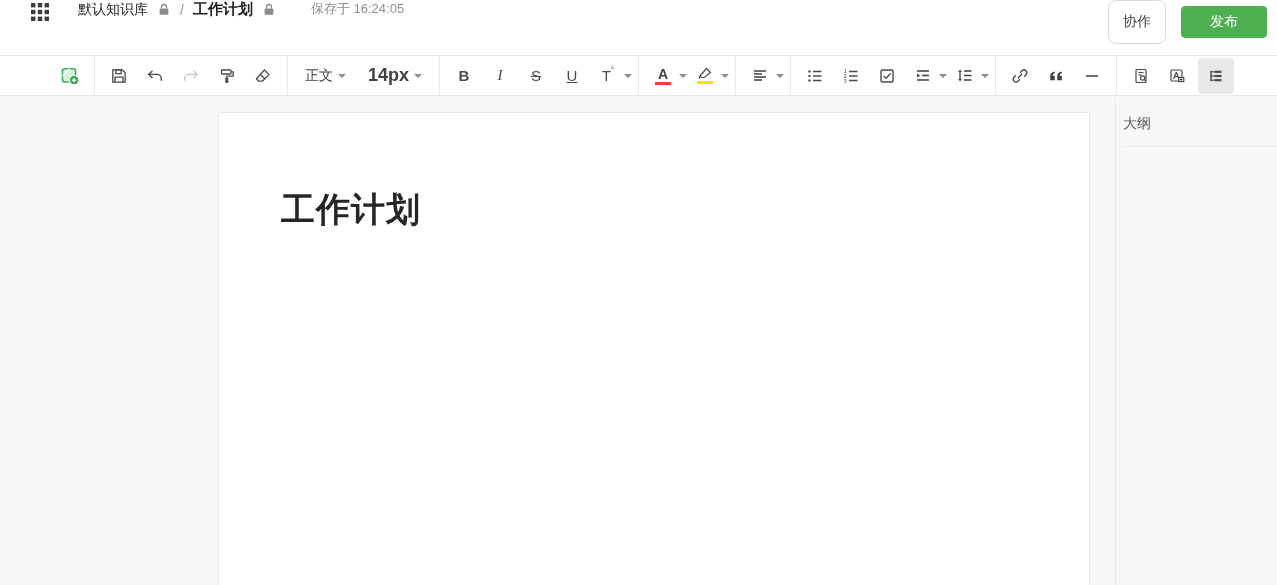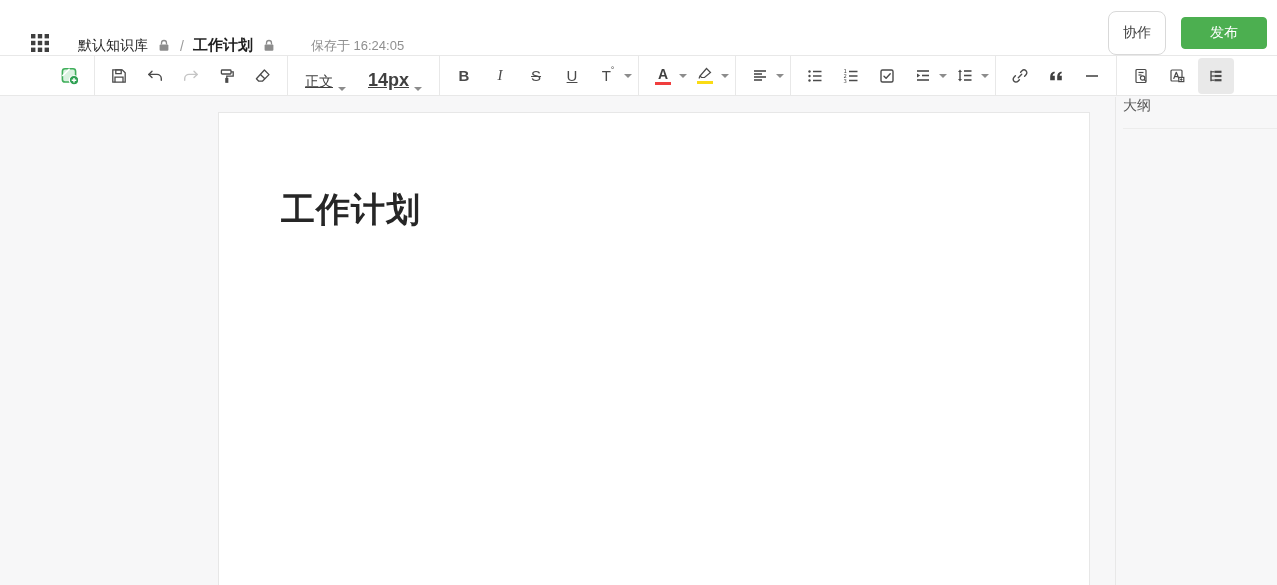--- a/index.html
+++ b/index.html
@@ -9,21 +9,21 @@
     font-family: "Liberation Sans", "DejaVu Sans", sans-serif;
     background: #f7f7f8;
     color: #404040;
   }
   svg { display: block; }
 
   
   .topbar {
     position: absolute; top: 0; left: 0; width: 1277px; height: 56px;
     background: #fff; border-bottom: 1px solid #e8e8e8;
-    display: flex; align-items: flex-end; padding: 0 10px 0 28px;
+    display: flex; align-items: flex-start; padding: 0 10px 0 28px;
   }
   .apps-btn { width: 24px; height: 24px; display: flex; align-items: center; justify-content: center; cursor: pointer; }
   .breadcrumb { display: flex; align-items: center; margin-left: 26px; gap: 9px; }
   .crumb-kb { font-size: 14px; color: #262626; cursor: pointer; }
   .crumb-sep { font-size: 14px; color: #9b9b9b; }
   .crumb-doc { font-size: 15px; font-weight: 700; color: #1f1f1f; }
   .saved { margin-left: 35px; font-size: 13px; color: #8f8f8f; }
   .topbar-right { margin-left: auto; display: flex; align-items: center; gap: 15px; }
   .btn-outline {
     font-size: 14px; color: #404040; background: #fff;
@@ -47,22 +47,22 @@
     display: flex; align-items: center; justify-content: center;
     cursor: pointer; color: #4a4a4a; flex: 0 0 auto; position: relative;
   }
   .tb-divider { width: 1px; height: 40px; background: #e8e8e8; margin: 0 6px; flex: 0 0 auto; }
   .caret {
     width: 0; height: 0; flex: 0 0 auto;
     border-left: 4px solid transparent; border-right: 4px solid transparent;
     border-top: 4.5px solid #8c8c8c; margin-left: 5px;
   }
   .tb-dropdown {
-    display: flex; align-items: flex-end; height: 30px; padding: 0 8px;
-    margin: 0 3px; border-radius: 3px; cursor: pointer; flex: 0 0 auto; text-decoration: underline;
+    display: flex; align-items: center; height: 30px; padding: 0 8px;
+    margin: 0 3px; border-radius: 3px; cursor: pointer; flex: 0 0 auto;
   }
   .dd-label { font-size: 14px; color: #404040; white-space: nowrap; }
   .dd-label.size { font-size: 18px; font-weight: 600; }
   .glyph-b { font-size: 15px; font-weight: 800; }
   .glyph-i { font-size: 15px; font-style: italic; font-family: "Liberation Serif", serif; }
   .glyph-s { font-size: 15px; text-decoration: line-through; }
   .glyph-u { font-size: 15px; text-decoration: underline; }
   .script-wrap { display: flex; align-items: flex-start; }
   .glyph-t { font-size: 15px; line-height: 1; }
   .glyph-deg { font-size: 9px; line-height: 1; margin-top: -2px; }
@@ -81,21 +81,21 @@
     background: #fff; border: 1px solid #e7e7e7;
   }
   .doc-title {
     margin: 74px 0 0 62px; font-size: 34px; font-weight: 700; color: #262626;
     letter-spacing: 1px; cursor: text;
   }
 
   
   .outline-panel {
     position: absolute; left: 1115px; top: 0; width: 162px; height: 488px;
-    border-left: 1px solid #e8e8e8; 
+    border-left: 1px solid #e8e8e8; padding-top: 18px;
   }
   .outline-header { font-size: 14px; color: #595959; padding-left: 7px; }
   .outline-divider { height: 1px; background: #ececec; margin: 13px 0 0 7px; }
 </style>
 </head>
 <body>
 
 <div class="topbar">
   <div class="apps-btn">
     <svg width="20" height="20" viewBox="0 0 20 20">

